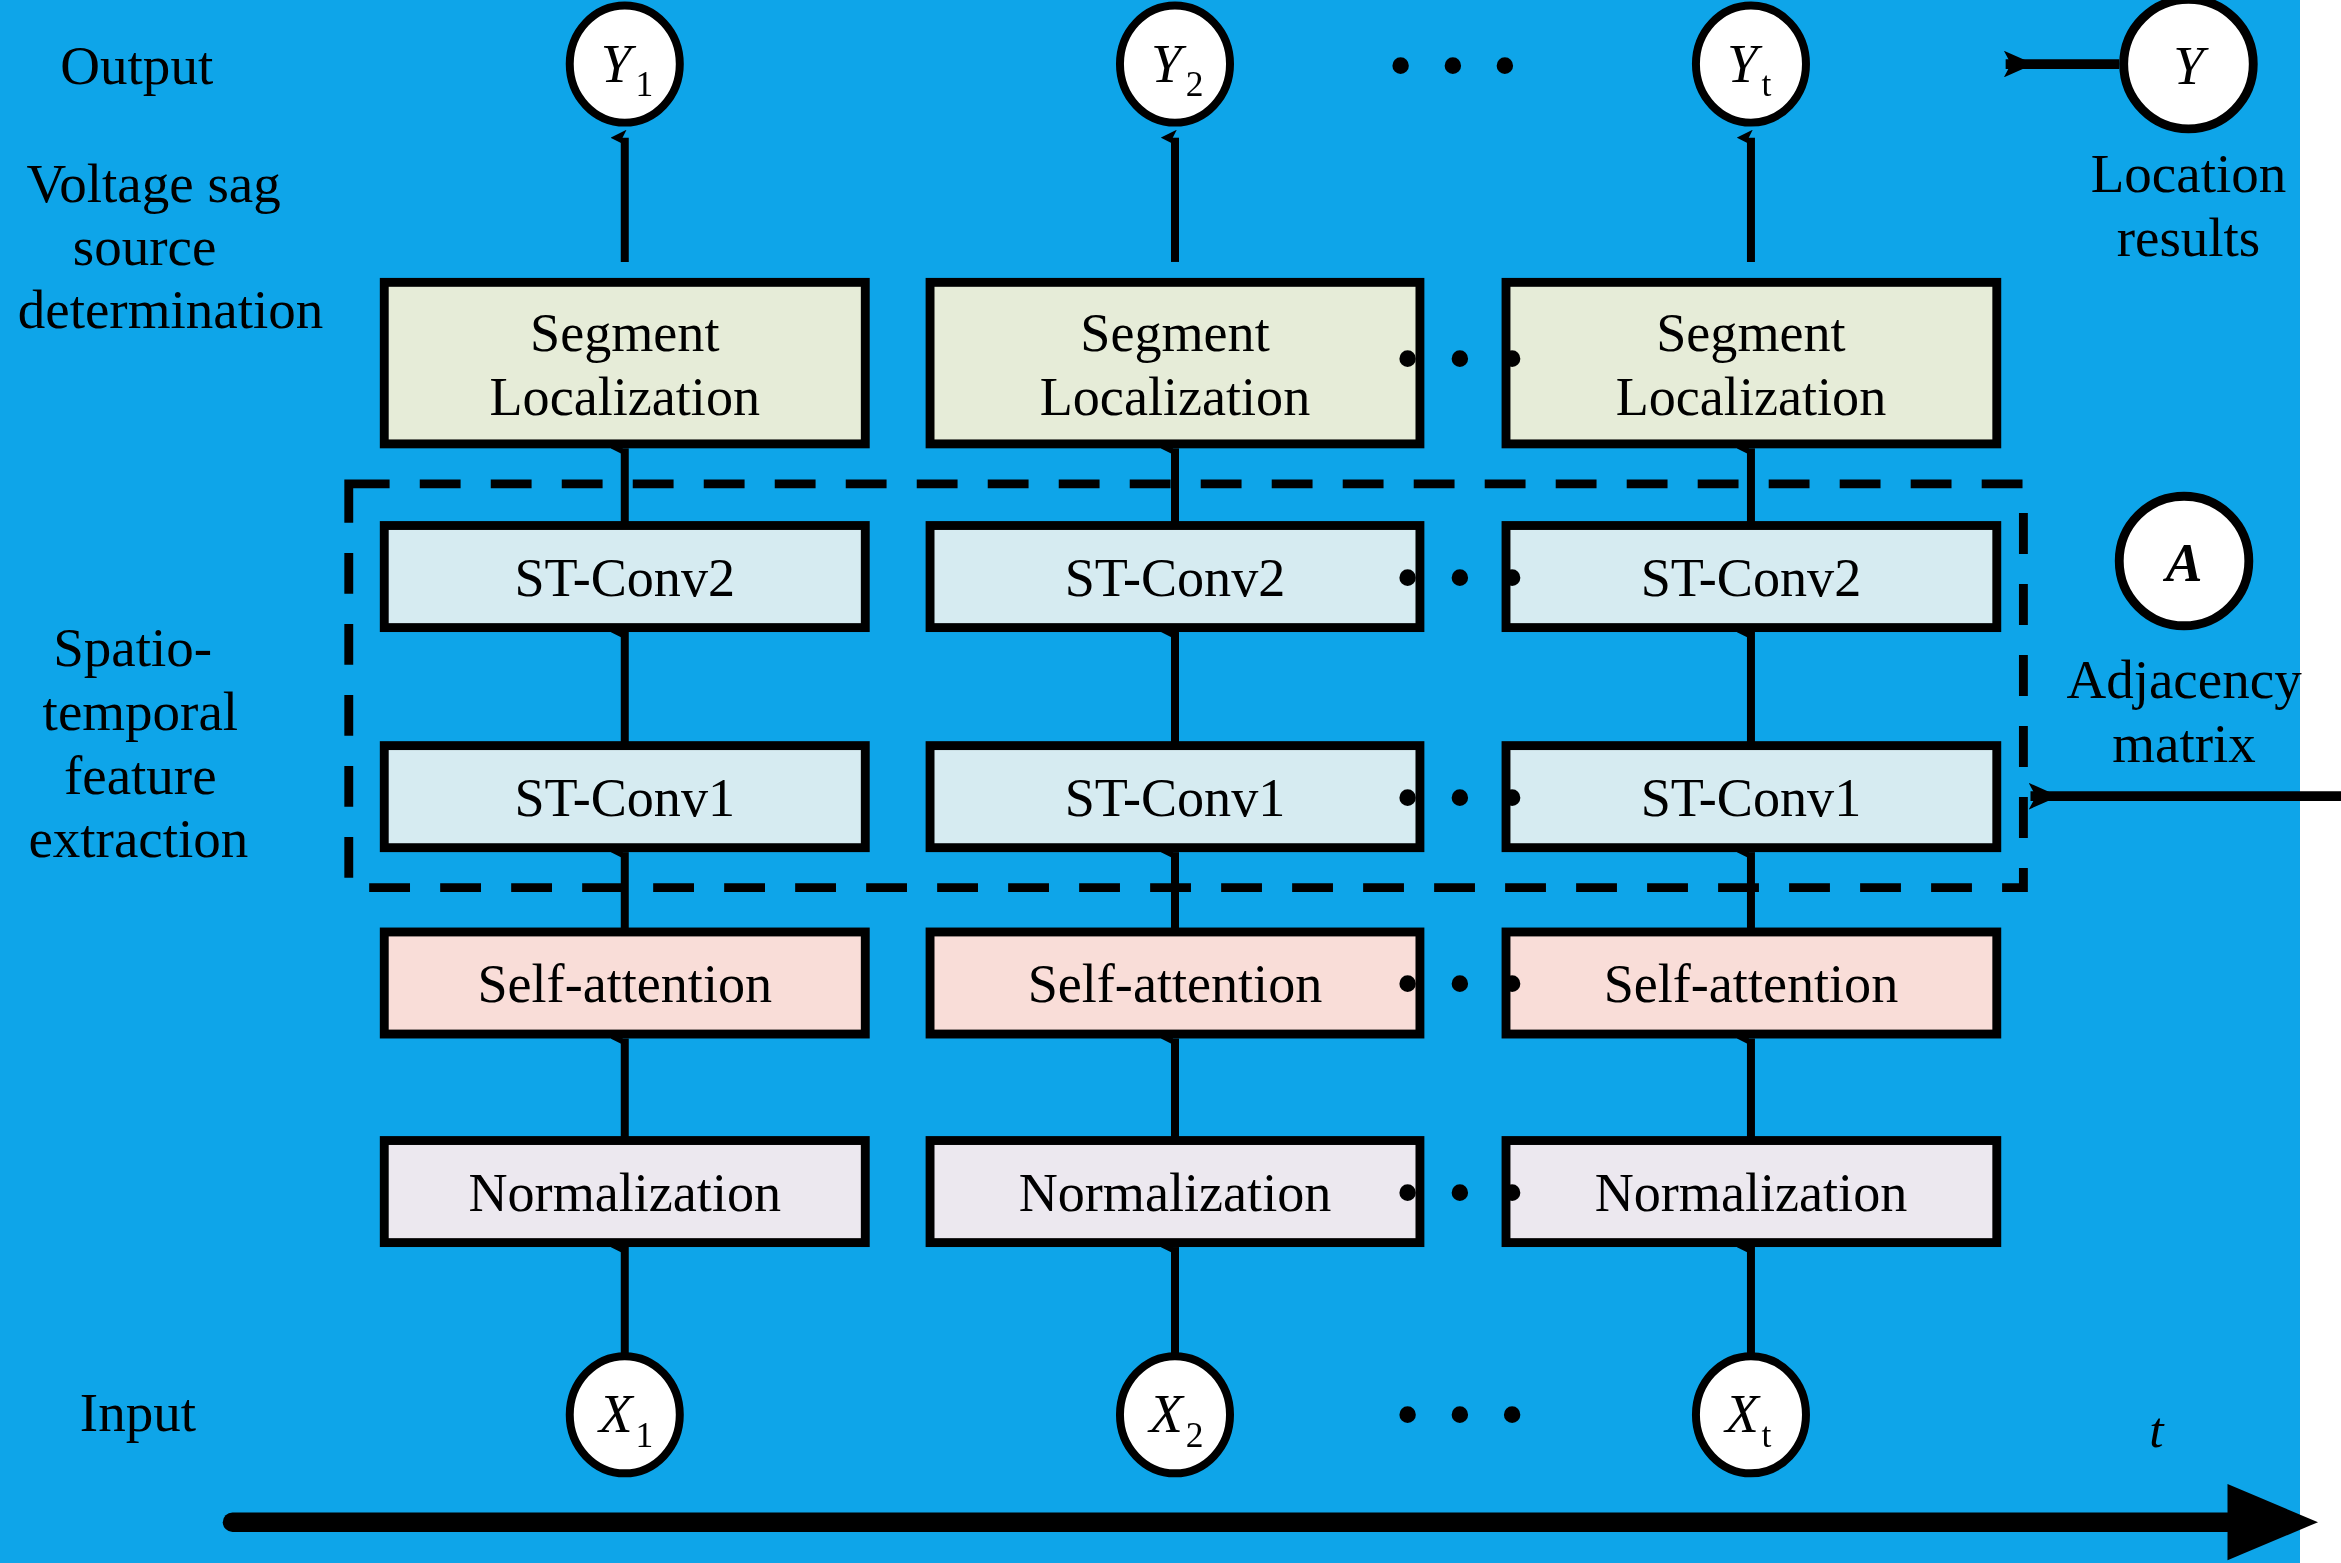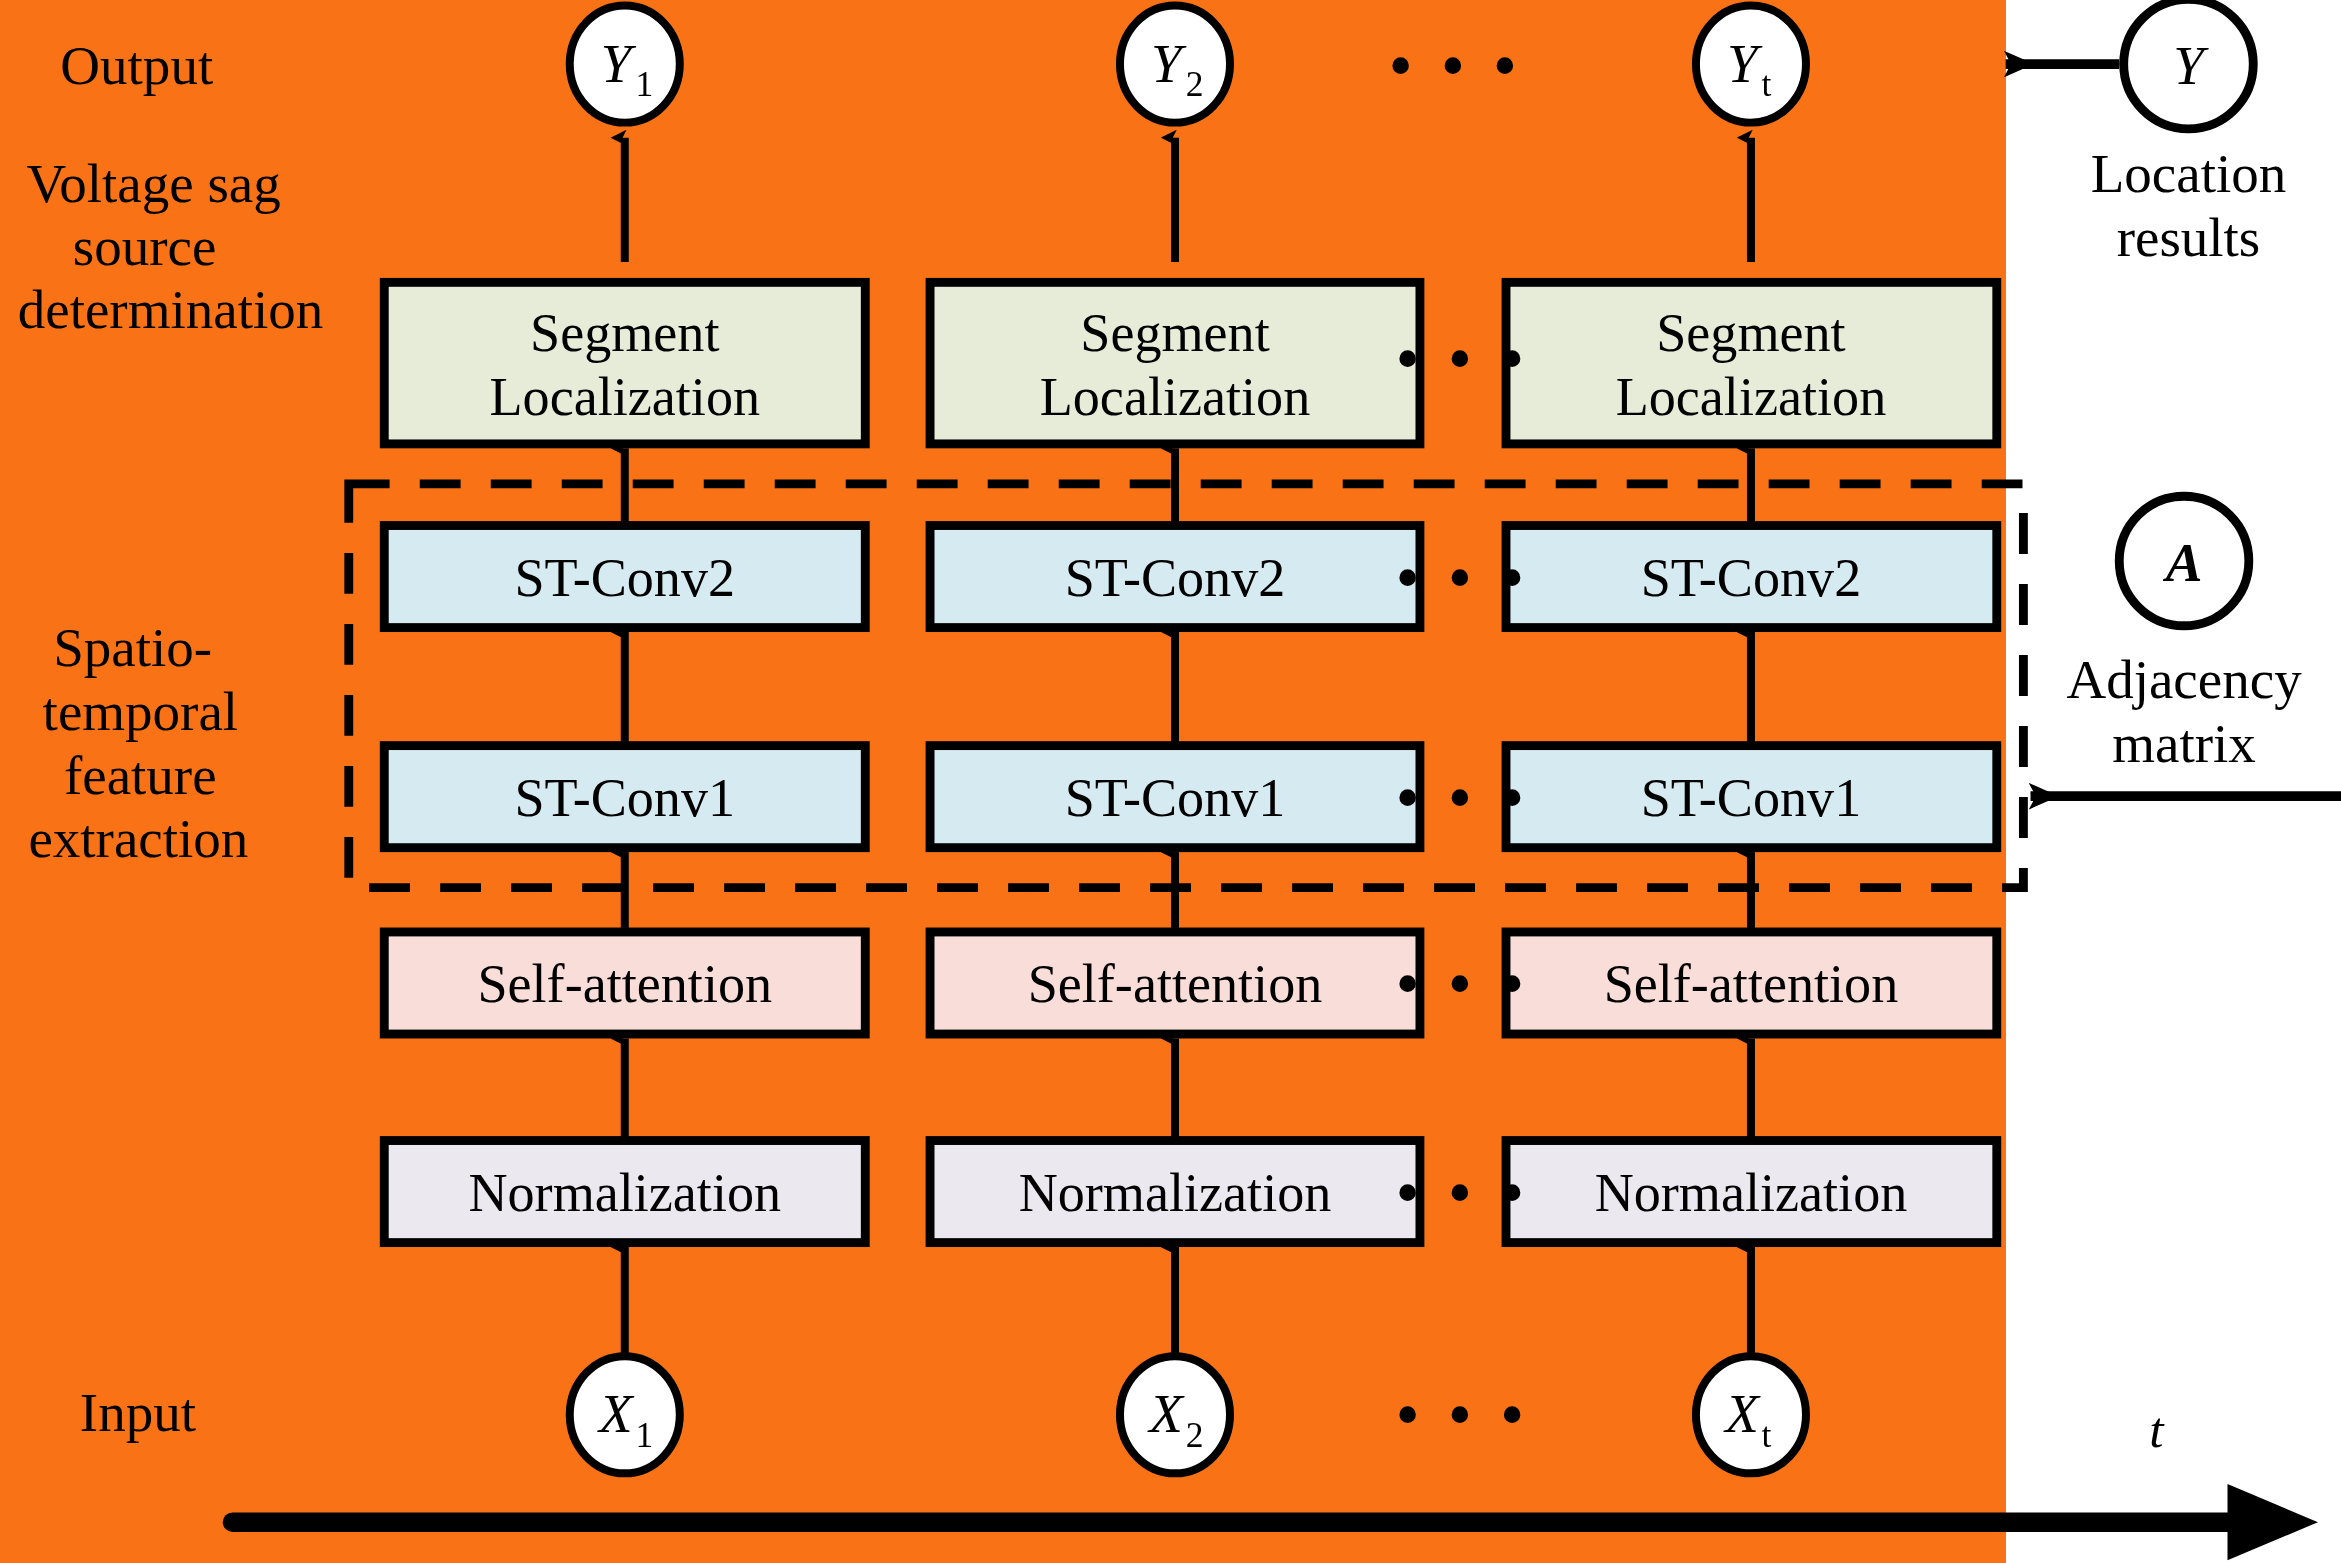--- a/index.html
+++ b/index.html
@@ -1,18 +1,18 @@
 <!DOCTYPE html>
 <html style="font-size:14px"><head>
 <meta charset="utf-8">
 <style>
   html, body { margin:0; padding:0; background:#ffffff; }
   body { width:2342px; height:1564px; overflow:hidden;
          font-family:"Liberation Serif", "DejaVu Serif", serif; }
-  #stage { position:relative; width:2006px; height:1564px; background:#f97316; }
+  #stage { position:relative; width:2300px; height:1564px; background:#0ea5e9; }
   svg { display:block; }
   .boxlabel { font-family:"Liberation Serif","DejaVu Serif",serif; font-size:61px; fill:#000; }
   .sidelabel { font-family:"Liberation Serif","DejaVu Serif",serif; font-size:62px; fill:#000; }
   .nodetext { font-family:"Liberation Serif","DejaVu Serif",serif; font-size:62px; font-style:italic; fill:#000; }
   .subtext { font-family:"Liberation Serif","DejaVu Serif",serif; font-size:40px; fill:#000; }
   .dots { font-family:"Liberation Serif","DejaVu Serif",serif; font-size:78px; fill:#000; letter-spacing:6px; }
   .axisletter { font-family:"Liberation Serif","DejaVu Serif",serif; font-size:58px; font-style:italic; fill:#000; }
   .matletter { font-family:"Liberation Serif","DejaVu Serif",serif; font-size:62px; font-style:italic; font-weight:bold; fill:#000; }
 </style>
 </head>

